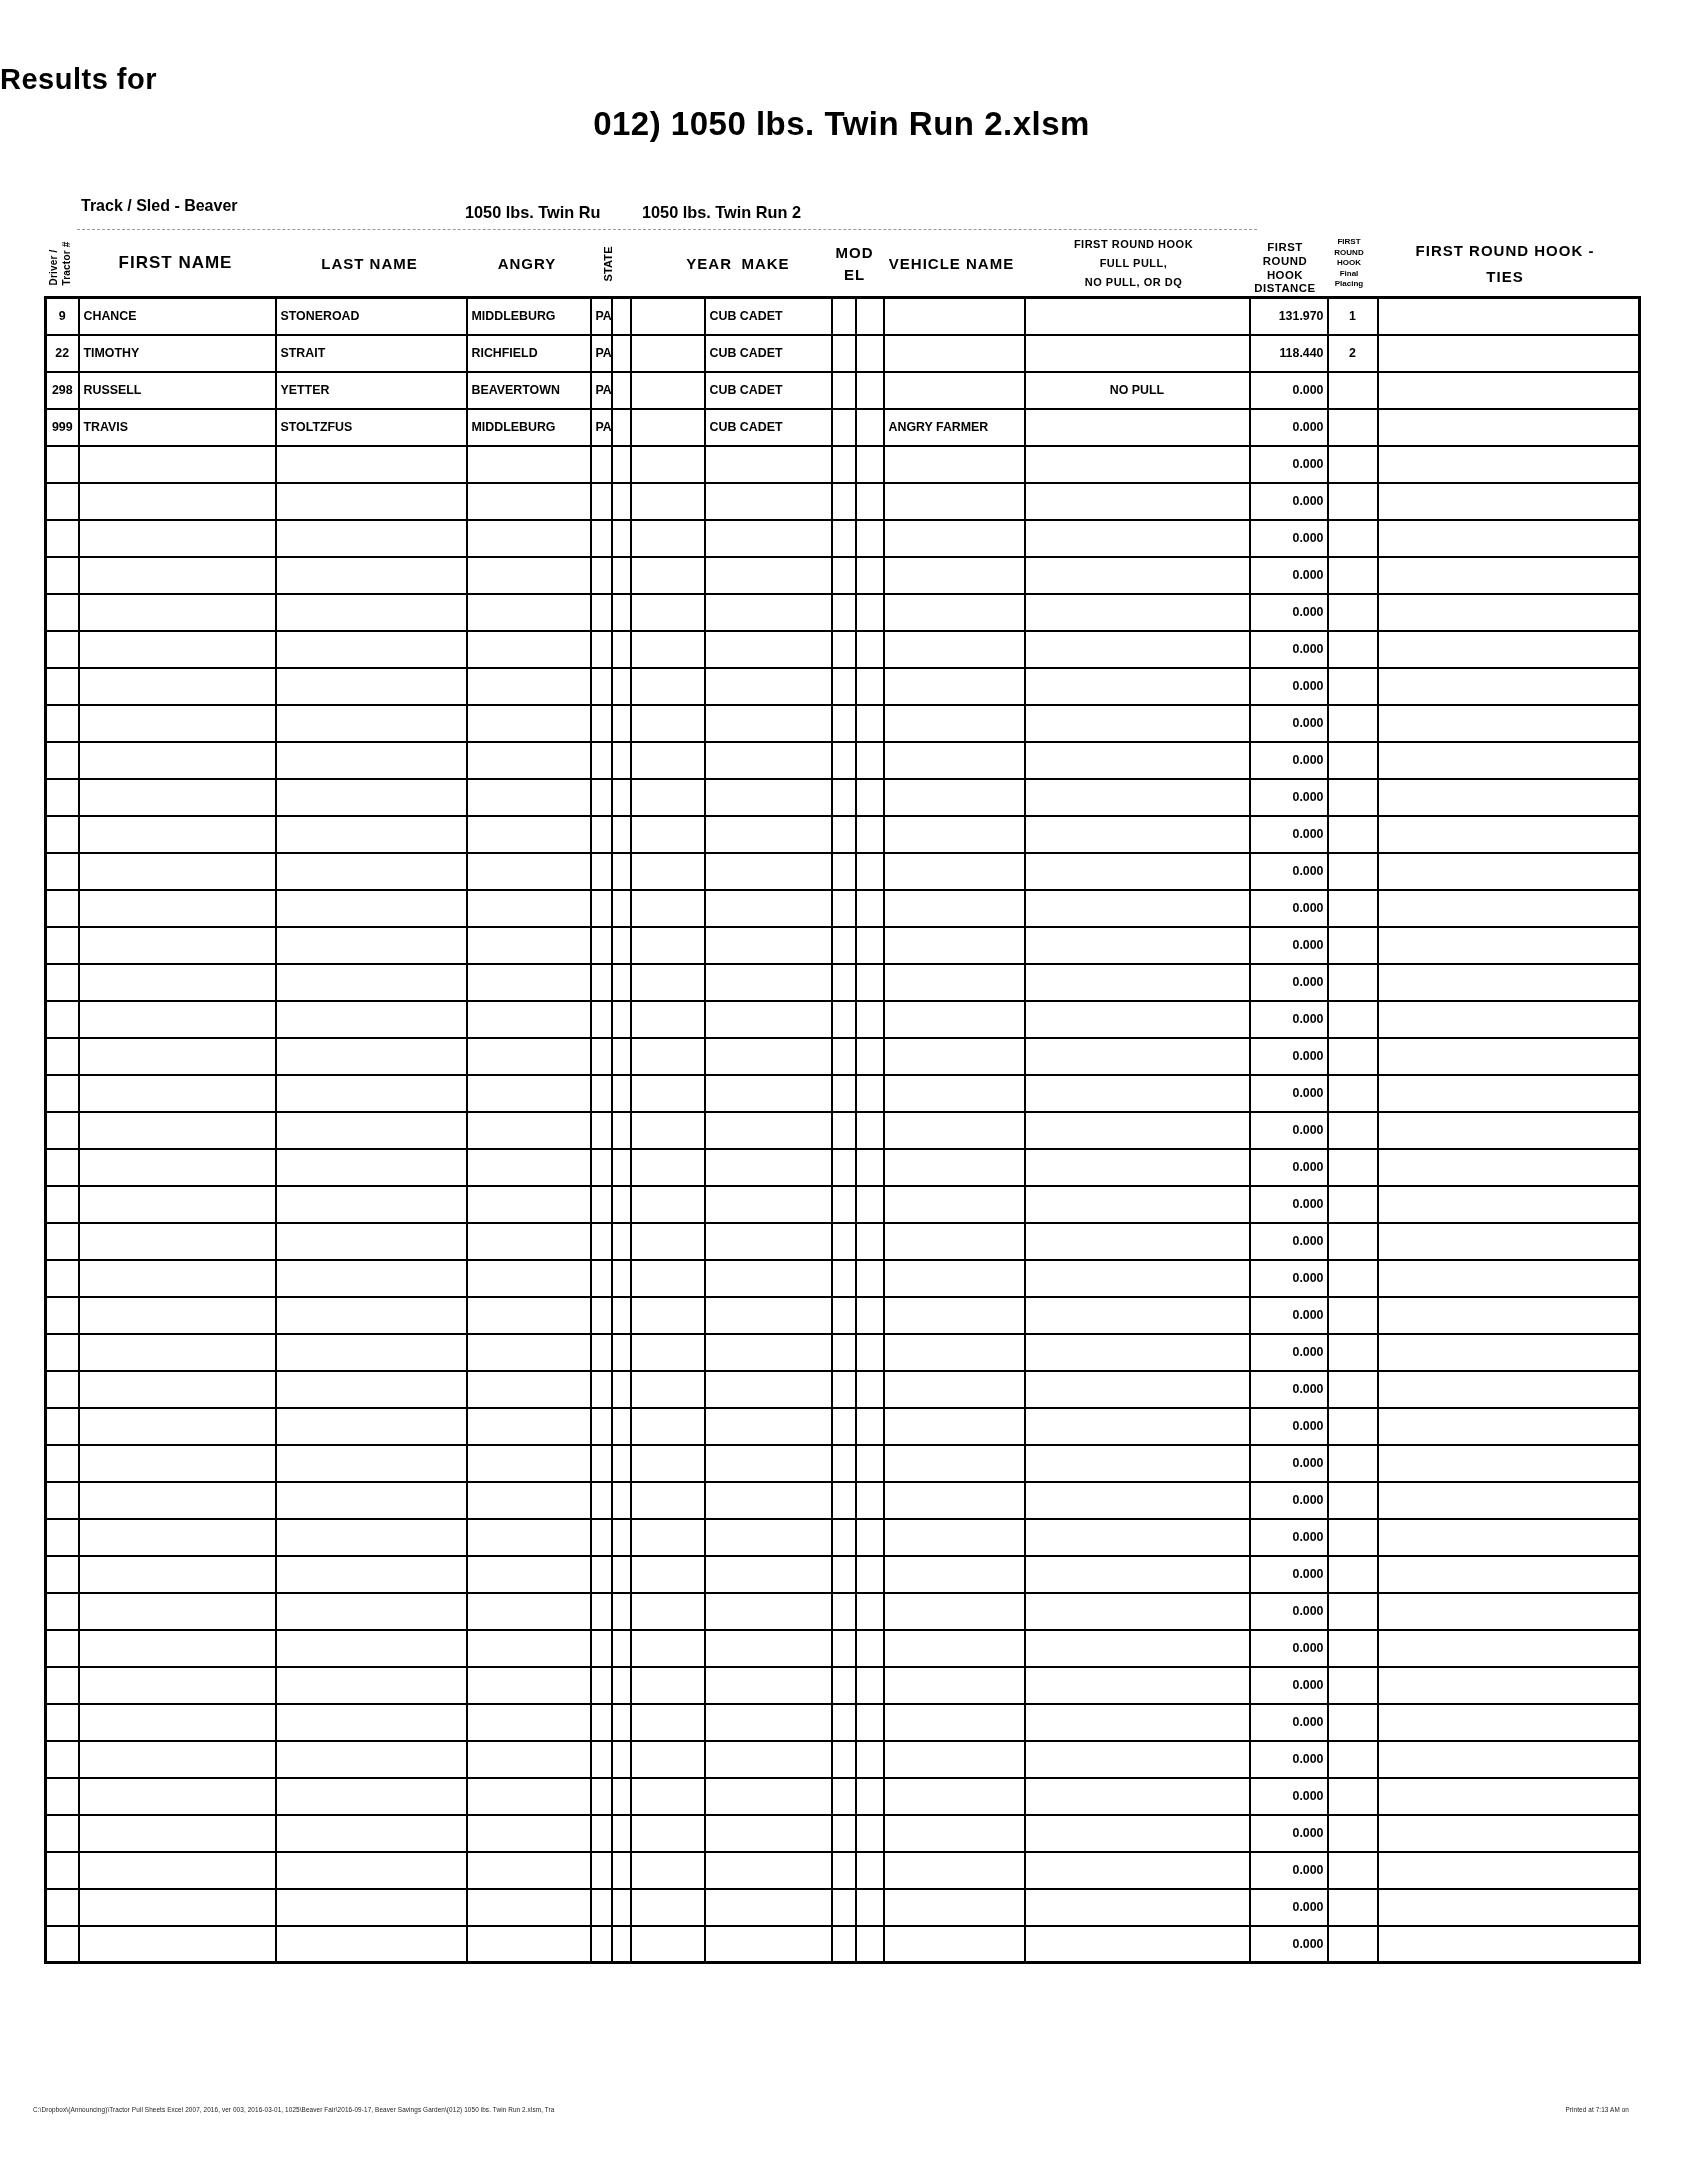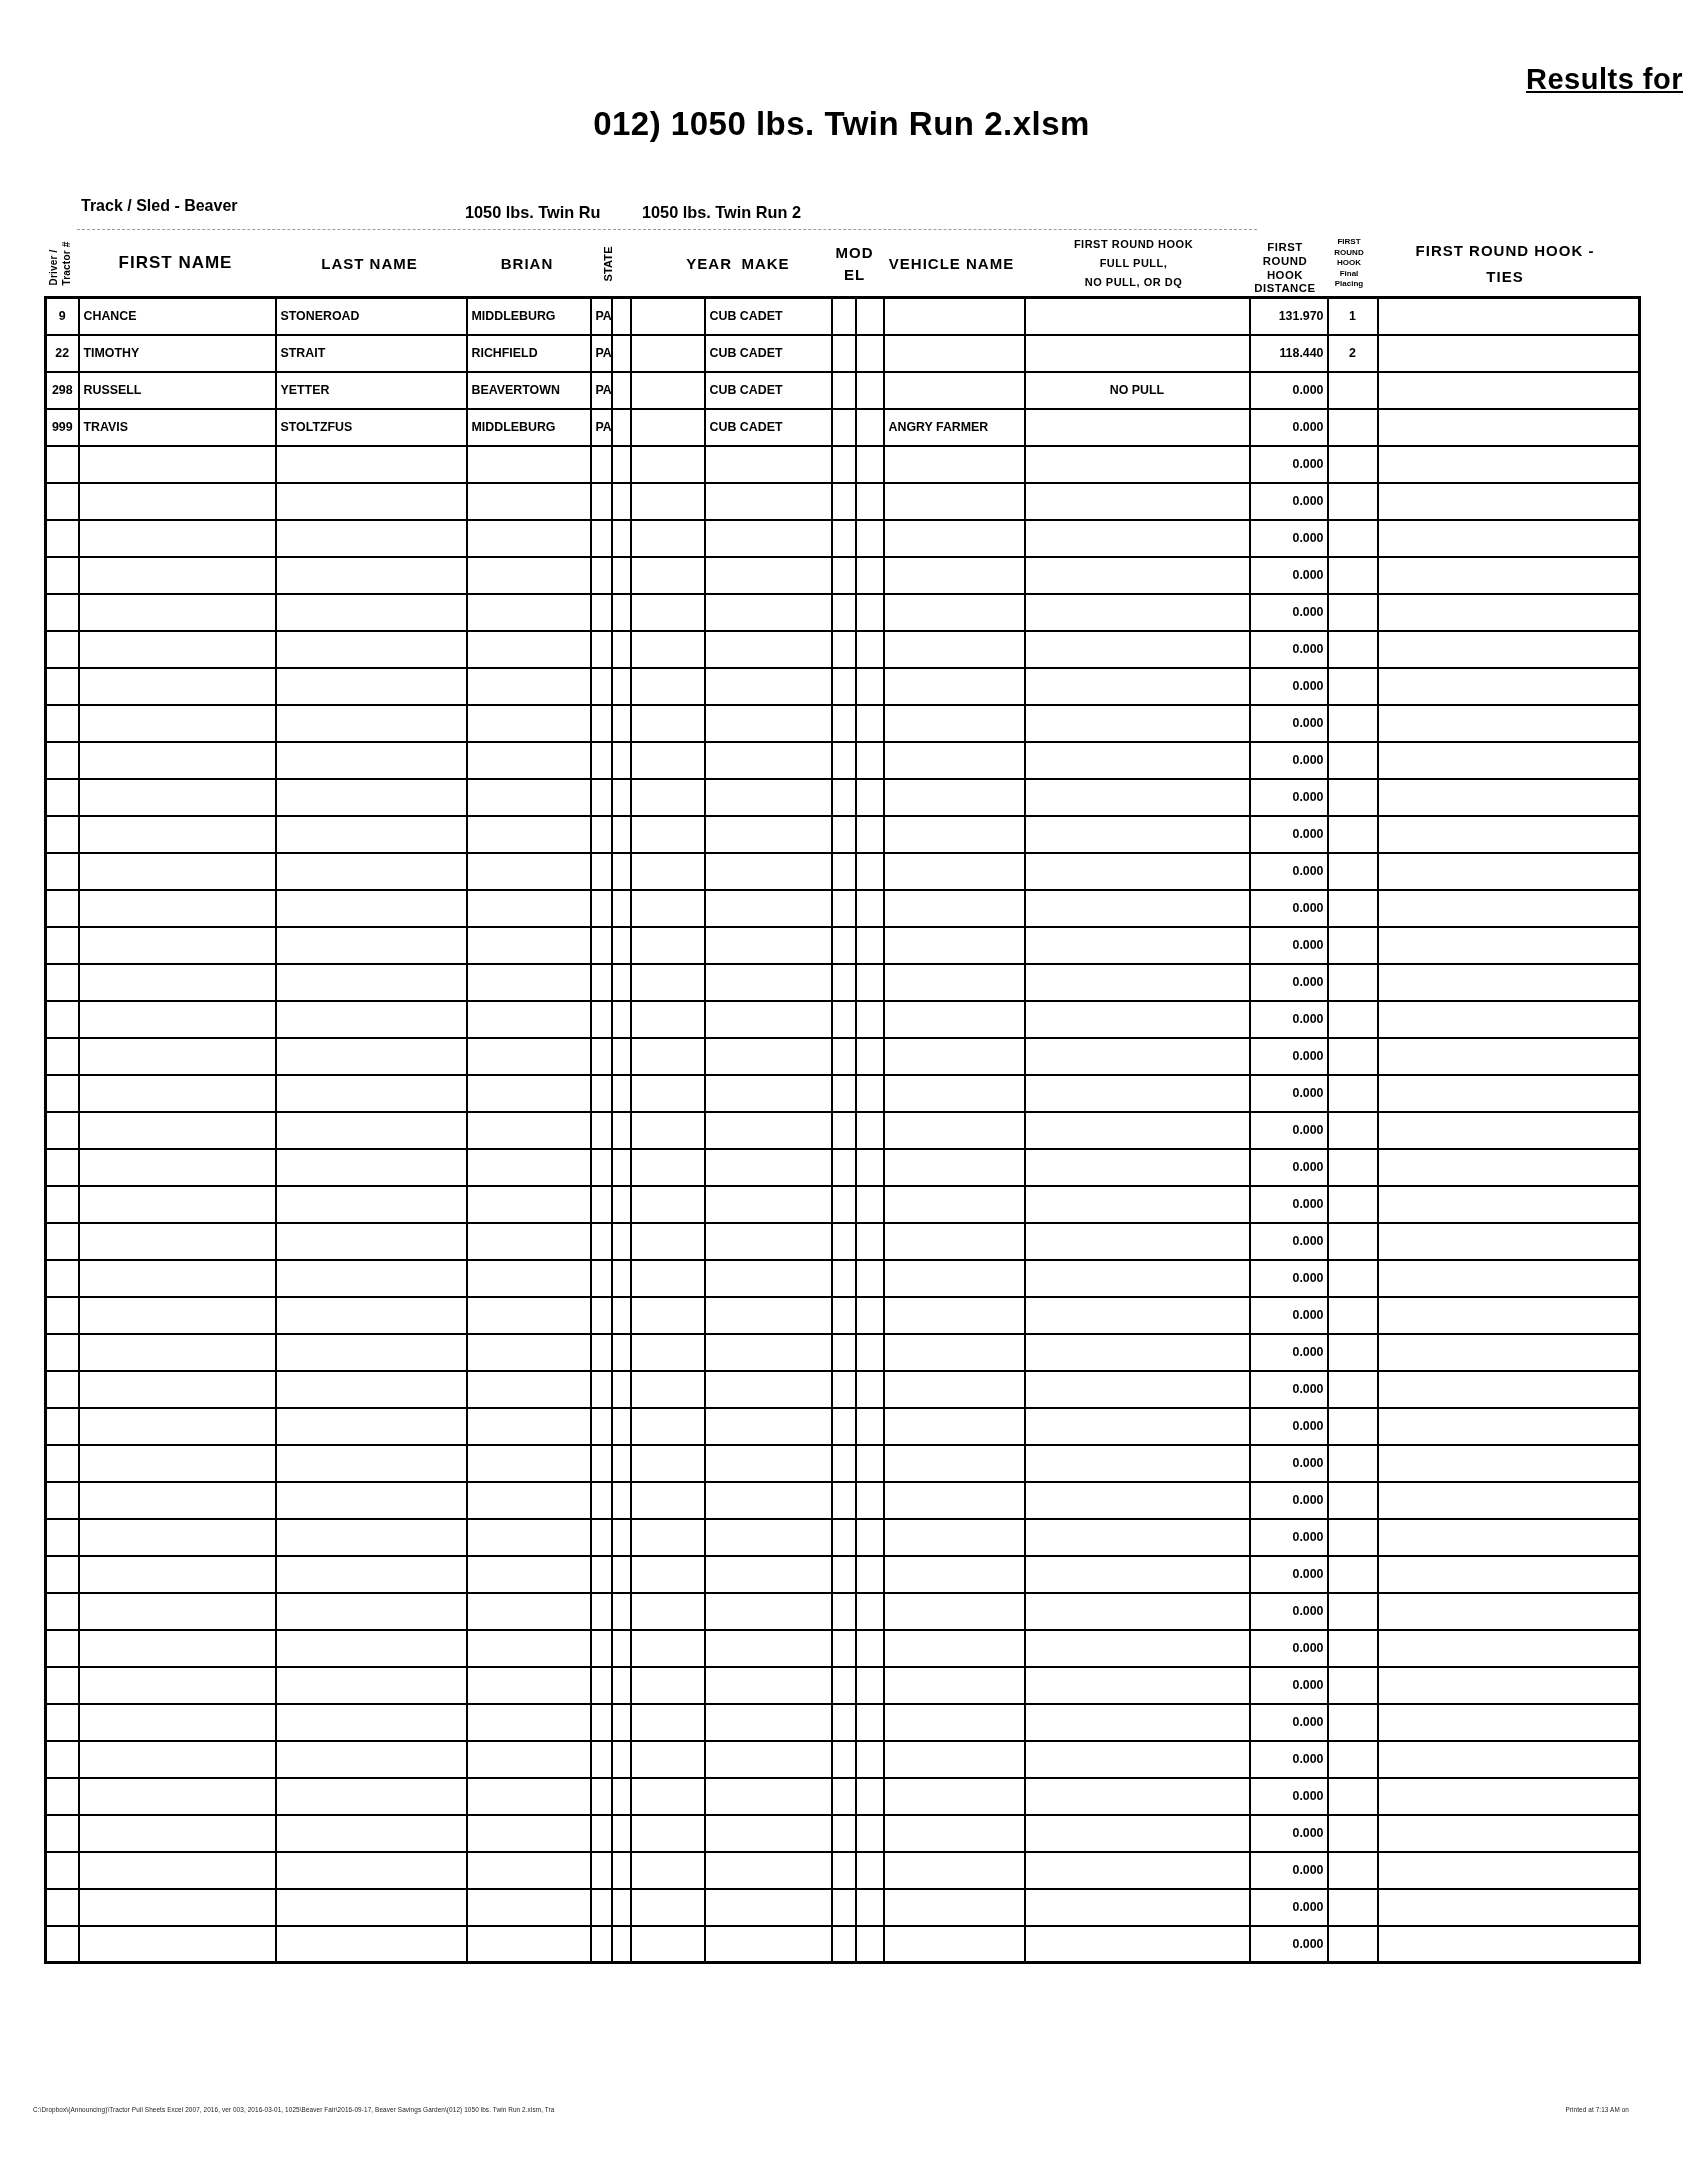--- a/index.html
+++ b/index.html
@@ -1,22 +1,22 @@
 <!DOCTYPE html>
 <html><head>
 <meta charset="utf-8">
 <style>
   html,body { margin:0; padding:0; background:#e8e8e8; }
   .page {
     position:relative; width:1683px; height:2178px; background:#ffffff;
     font-family:"Liberation Sans", sans-serif; color:#000; overflow:hidden;
   }
   .title1 {
-    position:absolute; top:63px; left:0; width:1683px; text-align:right;
-    font-size:29px; font-weight:bold; letter-spacing:0.5px;text-decoration:underline;
+    position:absolute; top:63px; left:0; width:1683px; text-align:left;
+    font-size:29px; font-weight:bold; letter-spacing:0.5px;
   }
   .title2 {
     position:absolute; top:105px; left:0; width:1683px; text-align:center;
     font-size:33px; font-weight:bold; letter-spacing:0.5px;
   }
   .tracksled {
     position:absolute; top:197px; left:81px; font-size:16px; font-weight:bold;
   }
   .classlbl1 {
     position:absolute; top:203px; left:465px; width:174px; overflow:hidden;
@@ -84,21 +84,21 @@
         <div class="htext" style="font-size: 10px;">Driver /
 Tractor #</div>
       </div>
       <div class="hcell" style="left: 33px; width: 197px;">
         <div class="htext" style="font-size: 17px;">FIRST NAME</div>
       </div>
       <div class="hcell" style="left: 230px; width: 191px;">
         <div class="htext" style="font-size: 15px;">LAST NAME</div>
       </div>
       <div class="hcell" style="left: 421px; width: 124px;">
-        <div class="htext" style="font-size: 15px;">BRIAN</div>
+        <div class="htext" style="font-size: 15px;">ANGRY</div>
       </div>
       <div class="hcell rot" style="left: 545px; width: 40px;">
         <div class="htext" style="font-size: 11px;">STATE</div>
       </div>
       <div class="hcell" style="left: 614px; width: 74px; justify-content: flex-end;">
         <div class="htext" style="font-size: 15px;">YEAR</div>
       </div>
       <div class="hcell" style="left: 658px; width: 127px;">
         <div class="htext" style="font-size: 15px;">MAKE</div>
       </div>

